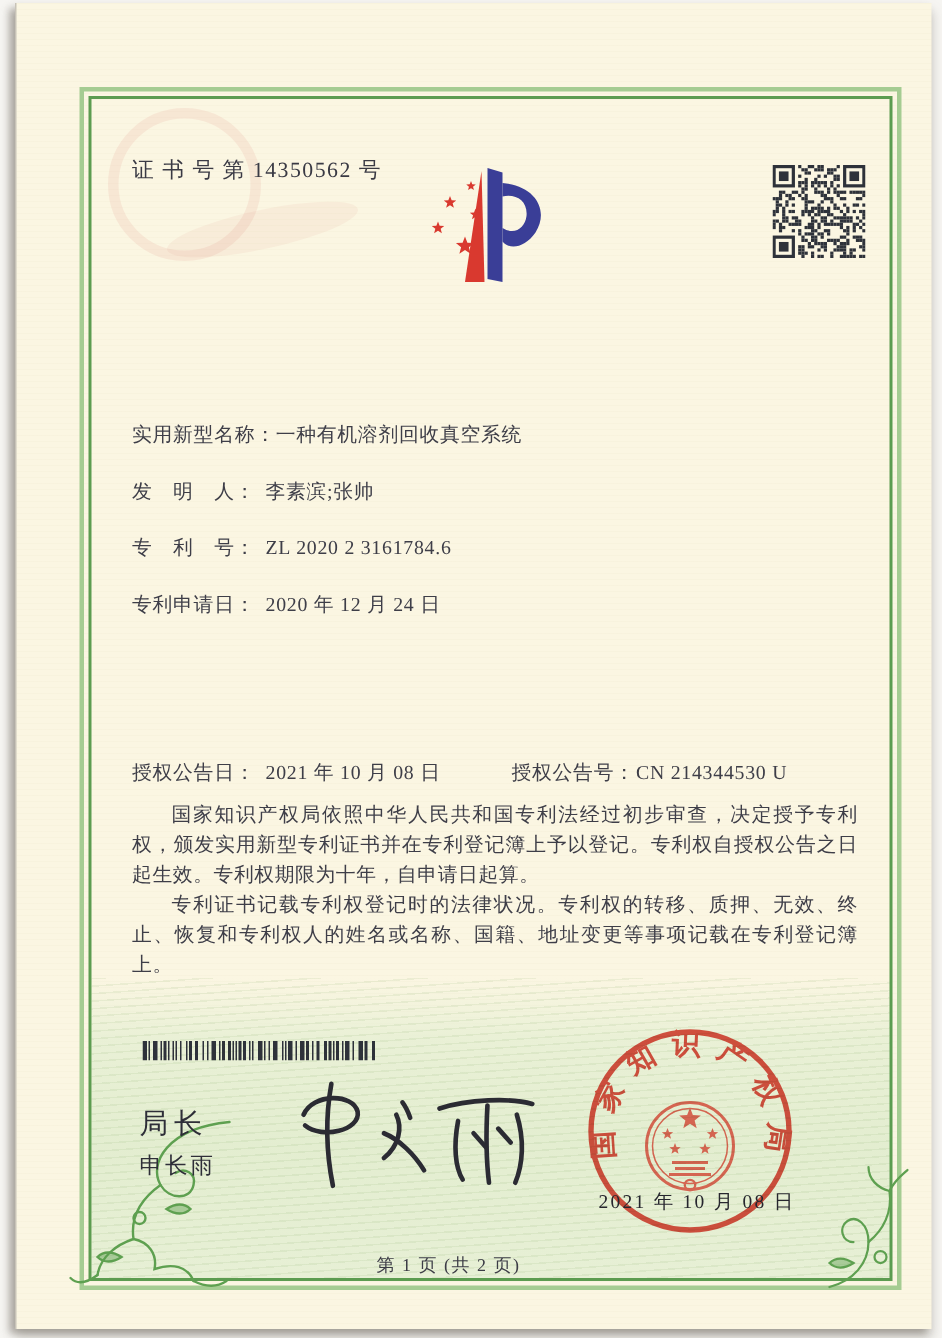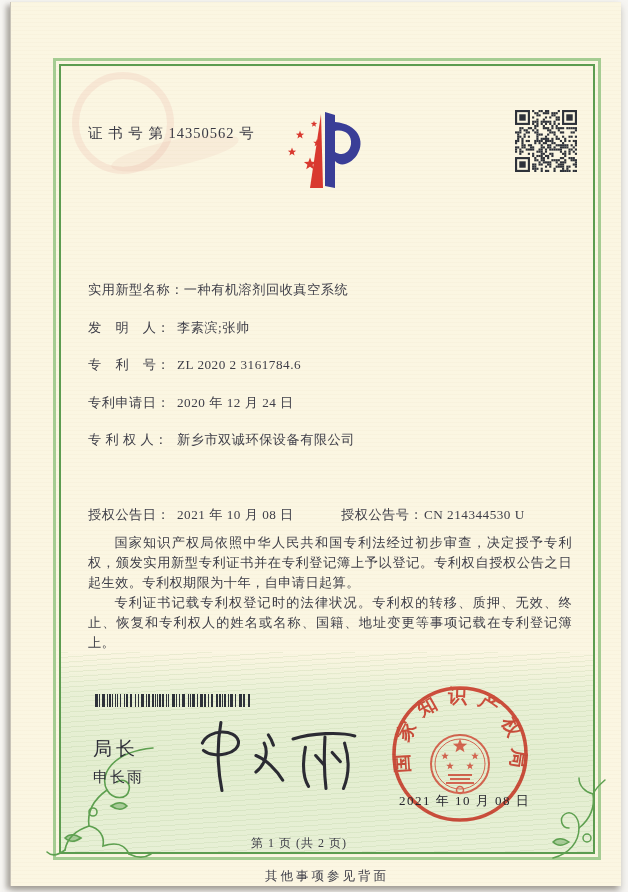--- a/index.html
+++ b/index.html
@@ -15,21 +15,21 @@
   .green-zone::after{content:"";position:absolute;inset:0;
          background:repeating-linear-gradient(176deg, rgba(130,170,100,.12) 0 1px, transparent 1px 5px);}
   .frame-outer{position:absolute;left:53px;top:58px;width:548px;height:802px;
          border:3px solid #a5cc92;box-sizing:border-box;}
   .frame-inner{position:absolute;left:59px;top:64px;width:536px;height:790px;
          border:2px solid #5c9c50;box-sizing:border-box;}
   .watermark-ring{position:absolute;left:72px;top:72px;width:88px;height:88px;border-radius:50%;
          border:7px solid rgba(222,130,120,.13);}
   .watermark-blob{position:absolute;left:110px;top:140px;width:130px;height:26px;border-radius:50%;
          background:rgba(222,130,120,.08);transform:rotate(-12deg);}
-  .cert-no{position:absolute;left:88px;top:104px;font-size:14.5px;color:#3a3a44;letter-spacing:1px;white-space:nowrap;margin-top:20px;}
+  .cert-no{position:absolute;left:88px;top:104px;font-size:14.5px;color:#3a3a44;letter-spacing:1px;white-space:nowrap;}
   .logo{position:absolute;left:272px;top:100px;width:95px;height:95px;}
   .qr{position:absolute;left:515px;top:110px;width:62px;height:62px;}
   .title{position:absolute;left:53px;top:202px;width:548px;text-align:center;
          font-size:31px;font-weight:600;color:#34343e;letter-spacing:4px;text-indent:4px;white-space:nowrap;}
   .row{position:absolute;left:88px;font-size:13.2px;color:#3e3e48;white-space:nowrap;letter-spacing:.5px;}
   .row .lab{display:inline-block;min-width:89px;}
   .pair2{position:absolute;left:253px;top:0;white-space:nowrap;}
   .pair2 .lab2{display:inline-block;min-width:83px;}
   .paras{position:absolute;left:88px;top:533px;width:484px;font-size:13.2px;line-height:20px;
          color:#3e3e48;letter-spacing:.4px;}
@@ -415,23 +415,20 @@
   </div>
   <div class="row" style="top:319px">
     <span class="lab">发　明　人：</span><span class="val">李素滨;张帅</span>
   </div>
   <div class="row" style="top:356px">
     <span class="lab">专　利　号：</span><span class="val">ZL 2020 2 3161784.6</span>
   </div>
   <div class="row" style="top:394px">
     <span class="lab">专利申请日：</span><span class="val">2020 年 12 月 24 日</span>
   </div>
-  <div class="row" style="top:431px">
-    <span class="lab">专 利 权 人：</span><span class="val">新乡市双诚环保设备有限公司</span>
-  </div>
   <div class="row" style="top:506px;width:484px">
     <span class="lab">授权公告日：</span><span class="val">2021 年 10 月 08 日</span>
     <span class="pair2">
       <span class="lab2">授权公告号：</span><span class="val">CN 214344530 U</span>
     </span>
   </div>
 
   <div class="paras">
     <p>国家知识产权局依照中华人民共和国专利法经过初步审查，决定授予专利权，颁发实用新型专利证书并在专利登记簿上予以登记。专利权自授权公告之日起生效。专利权期限为十年，自申请日起算。</p>
     <p>专利证书记载专利权登记时的法律状况。专利权的转移、质押、无效、终止、恢复和专利权人的姓名或名称、国籍、地址变更等事项记载在专利登记簿上。</p>
@@ -523,14 +520,13 @@
         <use href="#starP" transform="translate(62,84) scale(0.5)"></use>
         <use href="#starP" transform="translate(82,84) scale(0.5)"></use>
       </g>
       <path d="M60,92 h24 v2 h-24 Z M62,96 h20 v2 h-20 Z M58,100 h28 v2 h-28 Z" stroke="none"></path>
       <circle cx="72" cy="108" r="3.5" fill="none" stroke-width="1.5"></circle>
     </g>
   </svg>
   <div class="seal-date">2021 年 10 月 08 日</div>
 
   <div class="page-info">第 1 页 (共 2 页)</div>
-  <div class="back-note">其他事项参见背面</div>
 </div>
 
 </body></html>

